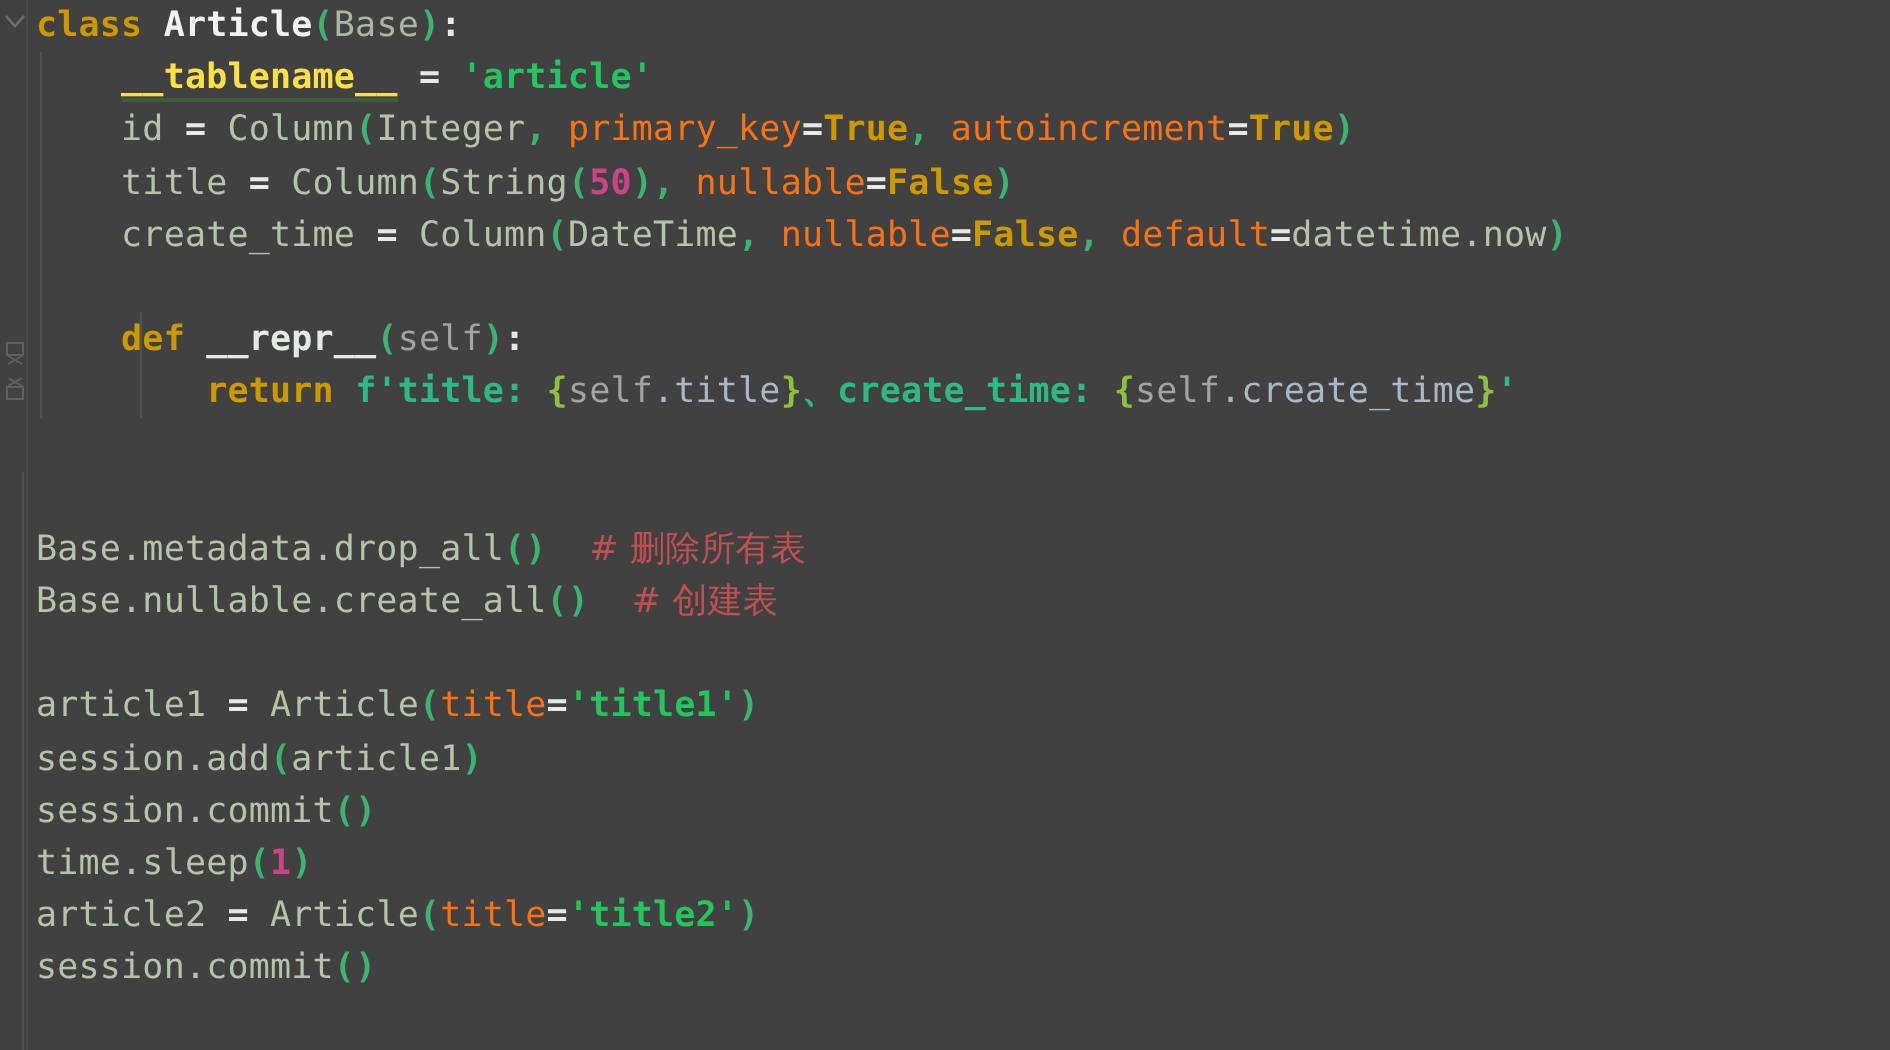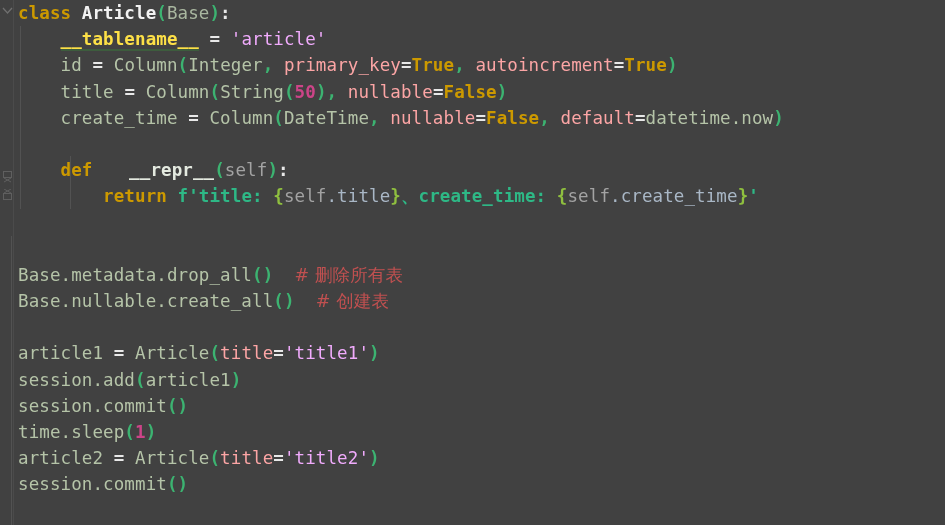--- a/index.html
+++ b/index.html
@@ -84,29 +84,29 @@
   }
 
   
   .kw        { color: #cc9900; font-weight: bold; }           
   .cls       { color: #f2f2f2; font-weight: bold; }           
   .base      { color: #a9b7a0; }                              
   .plain     { color: #a9b7c6; text-align: center; }
   .ident     { color: #b5c4a8; }
   .punct     { color: #3cb371; font-weight: bold; }           
   .op        { color: #e8e8e8; font-weight: bold; }           
-  .str       { color: #f0abfc; font-weight: normal; }
+  .str       { color: #22c55e; font-weight: bold; }
   .num       { color: #cc4488; font-weight: bold; }           
-  .kwarg     { color: #fca5a5; }                              
+  .kwarg     { color: #f97316; }                              
   .bool      { color: #cc9900; font-weight: bold; }           
   .self      { color: #a3a3a3; }                              
   .comment   { color: #c05050; }                              
   .dunder    { color: #fde047; font-weight: bold;
                border-bottom: 2px solid #3d5c3d; }            
-  .dundermethod { color: #e4eae0; font-weight: bold; margin-left: 26px; }        
+  .dundermethod { color: #e4eae0; font-weight: bold; }        
   .brace     { color: #8fbf3f; font-weight: bold; }           
   .fstrtext  { color: #2eb886; font-weight: bold; }
   .cjk       { font-family: "DejaVu Sans", "Liberation Sans", sans-serif; }
   .colon     { color: #e8e8e8; font-weight: bold; }
 </style>
 </head>
 <body>
 
 <div id="editor">
 

